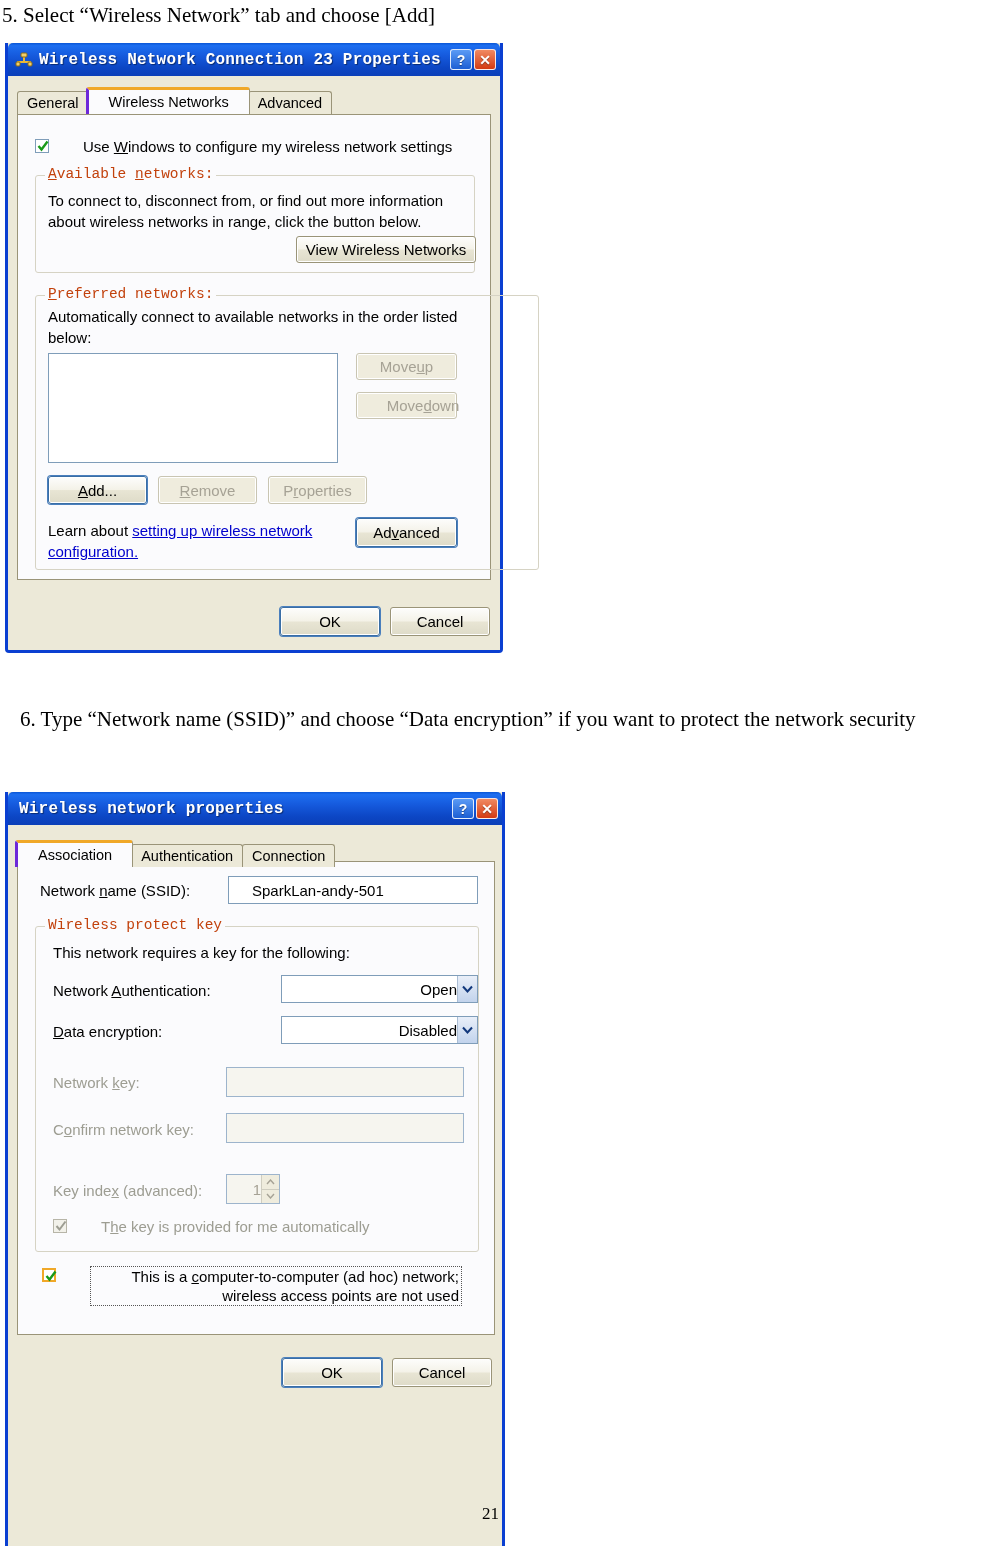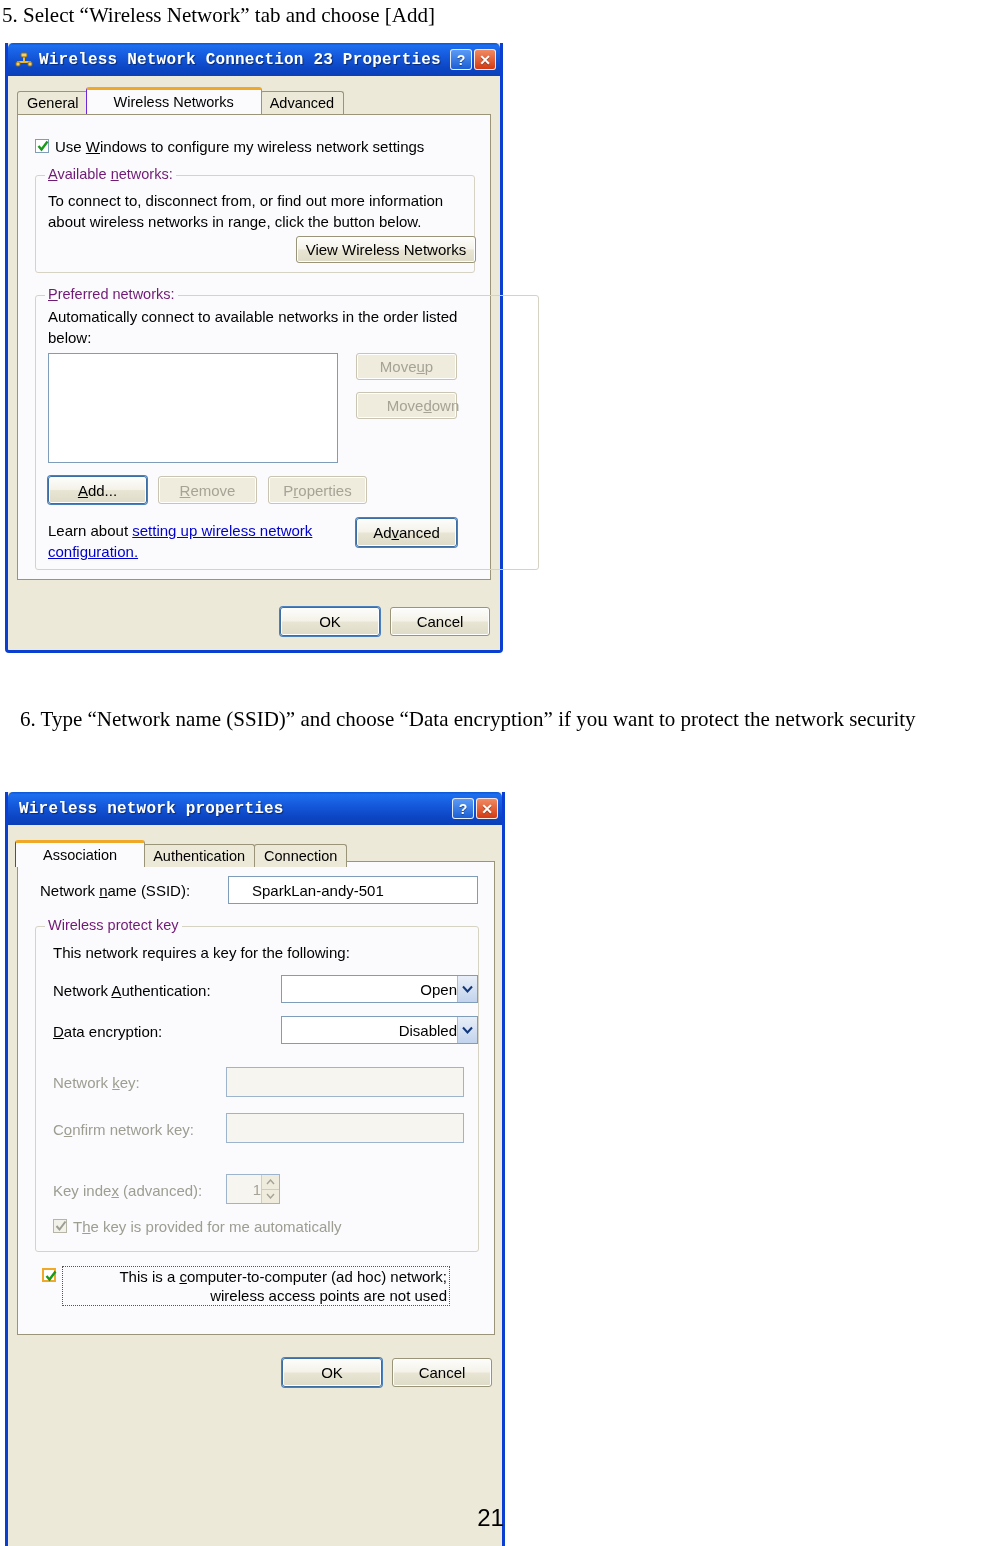--- a/index.html
+++ b/index.html
@@ -24,22 +24,22 @@
     line-height: 30px;
     color: #000;
     white-space: pre-wrap;
   }
   #step5-text { left: 2px; top: 0px; width: 960px; }
   #step6-text { left: 20px; top: 704px; width: 975px; }
   #page-number {
     position: absolute;
     left: 0; top: 1504px; width: 981px;
     text-align: center;
-    font-family: Liberation Sans, sans-serif;
-    font-size: 24px;
+    font-family: Liberation Serif, serif;
+    font-size: 17px;
     color: #000;
   }
 
   
   .xp-window {
     position: absolute;
     background: #ece9d8;
     border: 3px solid #0a3fd1;
     border-top: none;
     border-radius: 0 0 4px 4px;
@@ -108,25 +108,25 @@
     display: flex;
     align-items: center;
     color: #000;
     box-sizing: border-box;
     margin-right: -1px;
   }
   .tab.active {
     height: 27px;
     background: #fbfbfd;
     border-top: 3px solid #f0a828;
-    border-left: 1px solid #6d28d9;
+    border-left: 3px solid #6d28d9;
     border-right: 1px solid #9a9478;
     margin-left: -2px;
     margin-right: -2px;
-    padding: 0 27px;
+    padding: 0 20px;
     z-index: 4;
     position: relative;
   }
 
   
   .tabpanel {
     position: absolute;
     background: #fbfbfd;
     border: 1px solid #9a9478;
     box-sizing: border-box;
@@ -151,23 +151,23 @@
     border-radius: 3px;
     box-sizing: border-box;
     background: transparent;
   }
   .group-title {
     position: absolute;
     top: -10px;
     left: 9px;
     background: #fbfbfd;
     padding: 0 3px;
-    font-family: Liberation Sans, sans-serif;
+    font-family: Liberation Mono, monospace;
     font-size: 14.5px;
-    color: #701a75;
+    color: #c2410c;
     white-space: nowrap;
   }
 
   .btn {
     position: absolute;
     background: linear-gradient(180deg,#fdfdfc 0%, #f4f2e8 48%, #e8e5d4 52%, #dedbc8 100%);
     border: 1px solid #9a9478;
     border-radius: 3px;
     font-family: "Liberation Sans", sans-serif;
     font-size: 15px;
@@ -252,20 +252,21 @@
     align-items: center;
     justify-content: center;
     background: #efecdd;
   }
   .spin .sbtns div:first-child { border-bottom: 1px solid #cfcdc0; }
 
   .cbx {
     position: absolute;
     display: flex;
     align-items: flex-start;
+    gap: 28px;
   }
   .cbx .box {
     width: 14px; height: 14px;
     background: #fff;
     border: 1px solid #7f9db9;
     box-sizing: border-box;
     flex: 0 0 auto;
     margin-top: 2px;
     position: relative;
   }

